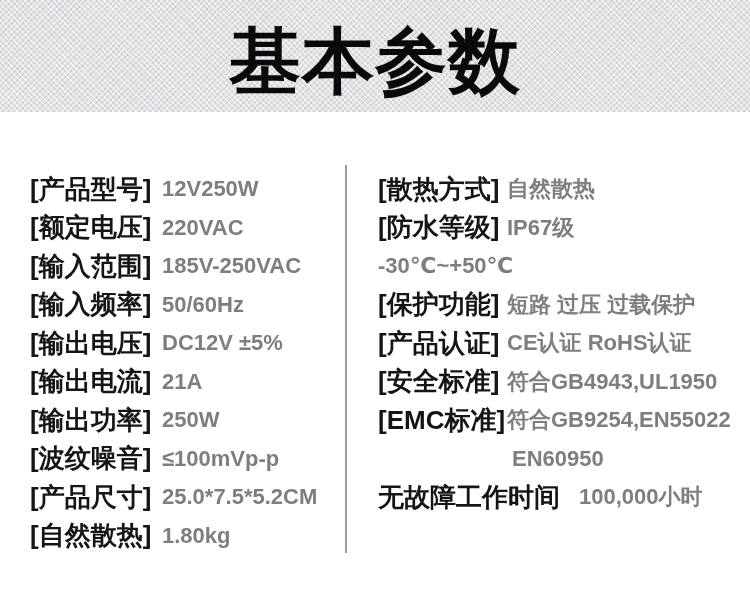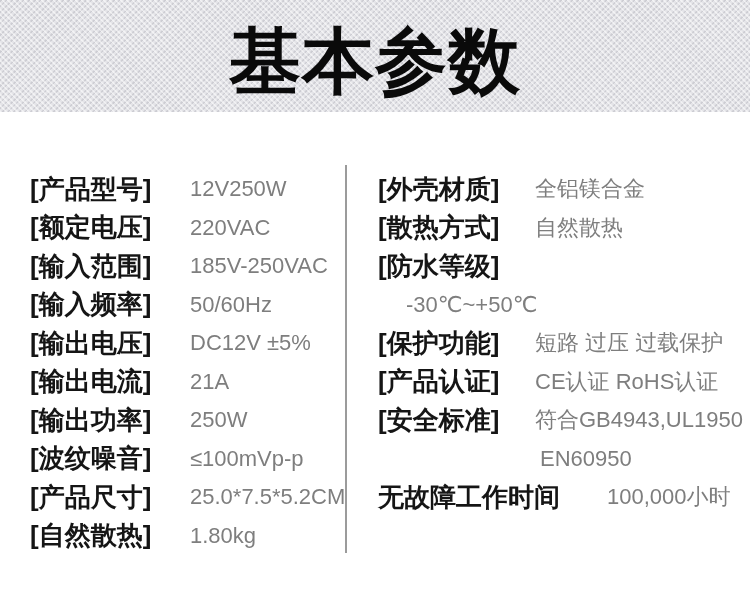--- a/index.html
+++ b/index.html
@@ -24,21 +24,21 @@
   .col{position:absolute;top:170px;}
   .col-left{left:30px;width:312px;}
   .col-right{left:378px;width:368px;}
   .row{display:flex;align-items:center;height:38.5px;}
   .lab{
     font-size:26px;font-weight:bold;color:#151515;
     flex:0 0 132px;white-space:nowrap;
   }
   .col-right .lab{flex:0 0 129px;}
   .val{
-    font-size:22px;font-weight:400;color:#7e7e7e;white-space:nowrap;margin-left:28px;
+    font-size:22px;font-weight:700;color:#7e7e7e;white-space:nowrap;
   }
   .row-cont{padding-left:134px;}
   .row-mtbf .lab{flex:0 0 auto;margin-right:19px;}
   .divider{
     position:absolute;left:345px;top:165px;width:2px;height:390px;
     background:#9b9b9b;
   }
 </style>
 </head>
 <body>
@@ -89,45 +89,46 @@
       <span class="val">25.0*7.5*5.2CM</span>
     </div>
     <div class="row">
       <span class="lab">[自然散热]</span>
       <span class="val">1.80kg</span>
     </div>
   </div>
 
   <div class="col col-right">
     <div class="row">
-      <span class="lab">[外壳材质]</span>
-      <span class="val">全铝镁合金</span>
-    </div>
-    <div class="row">
       <span class="lab">[散热方式]</span>
       <span class="val">自然散热</span>
     </div>
     <div class="row">
       <span class="lab">[防水等级]</span>
+      <span class="val">IP67级</span>
     </div>
     <div class="row">
       <span class="val">-30℃~+50℃</span>
     </div>
     <div class="row">
       <span class="lab">[保护功能]</span>
       <span class="val">短路 过压 过载保护</span>
     </div>
     <div class="row">
       <span class="lab">[产品认证]</span>
       <span class="val">CE认证 RoHS认证</span>
     </div>
     <div class="row">
       <span class="lab">[安全标准]</span>
       <span class="val">符合GB4943,UL1950</span>
     </div>
+    <div class="row">
+      <span class="lab">[EMC标准]</span>
+      <span class="val">符合GB9254,EN55022</span>
+    </div>
     <div class="row row-cont">
       <span class="val">EN60950</span>
     </div>
     <div class="row row-mtbf">
       <span class="lab">无故障工作时间</span>
       <span class="val">100,000小时</span>
     </div>
   </div>
 
 </div>

